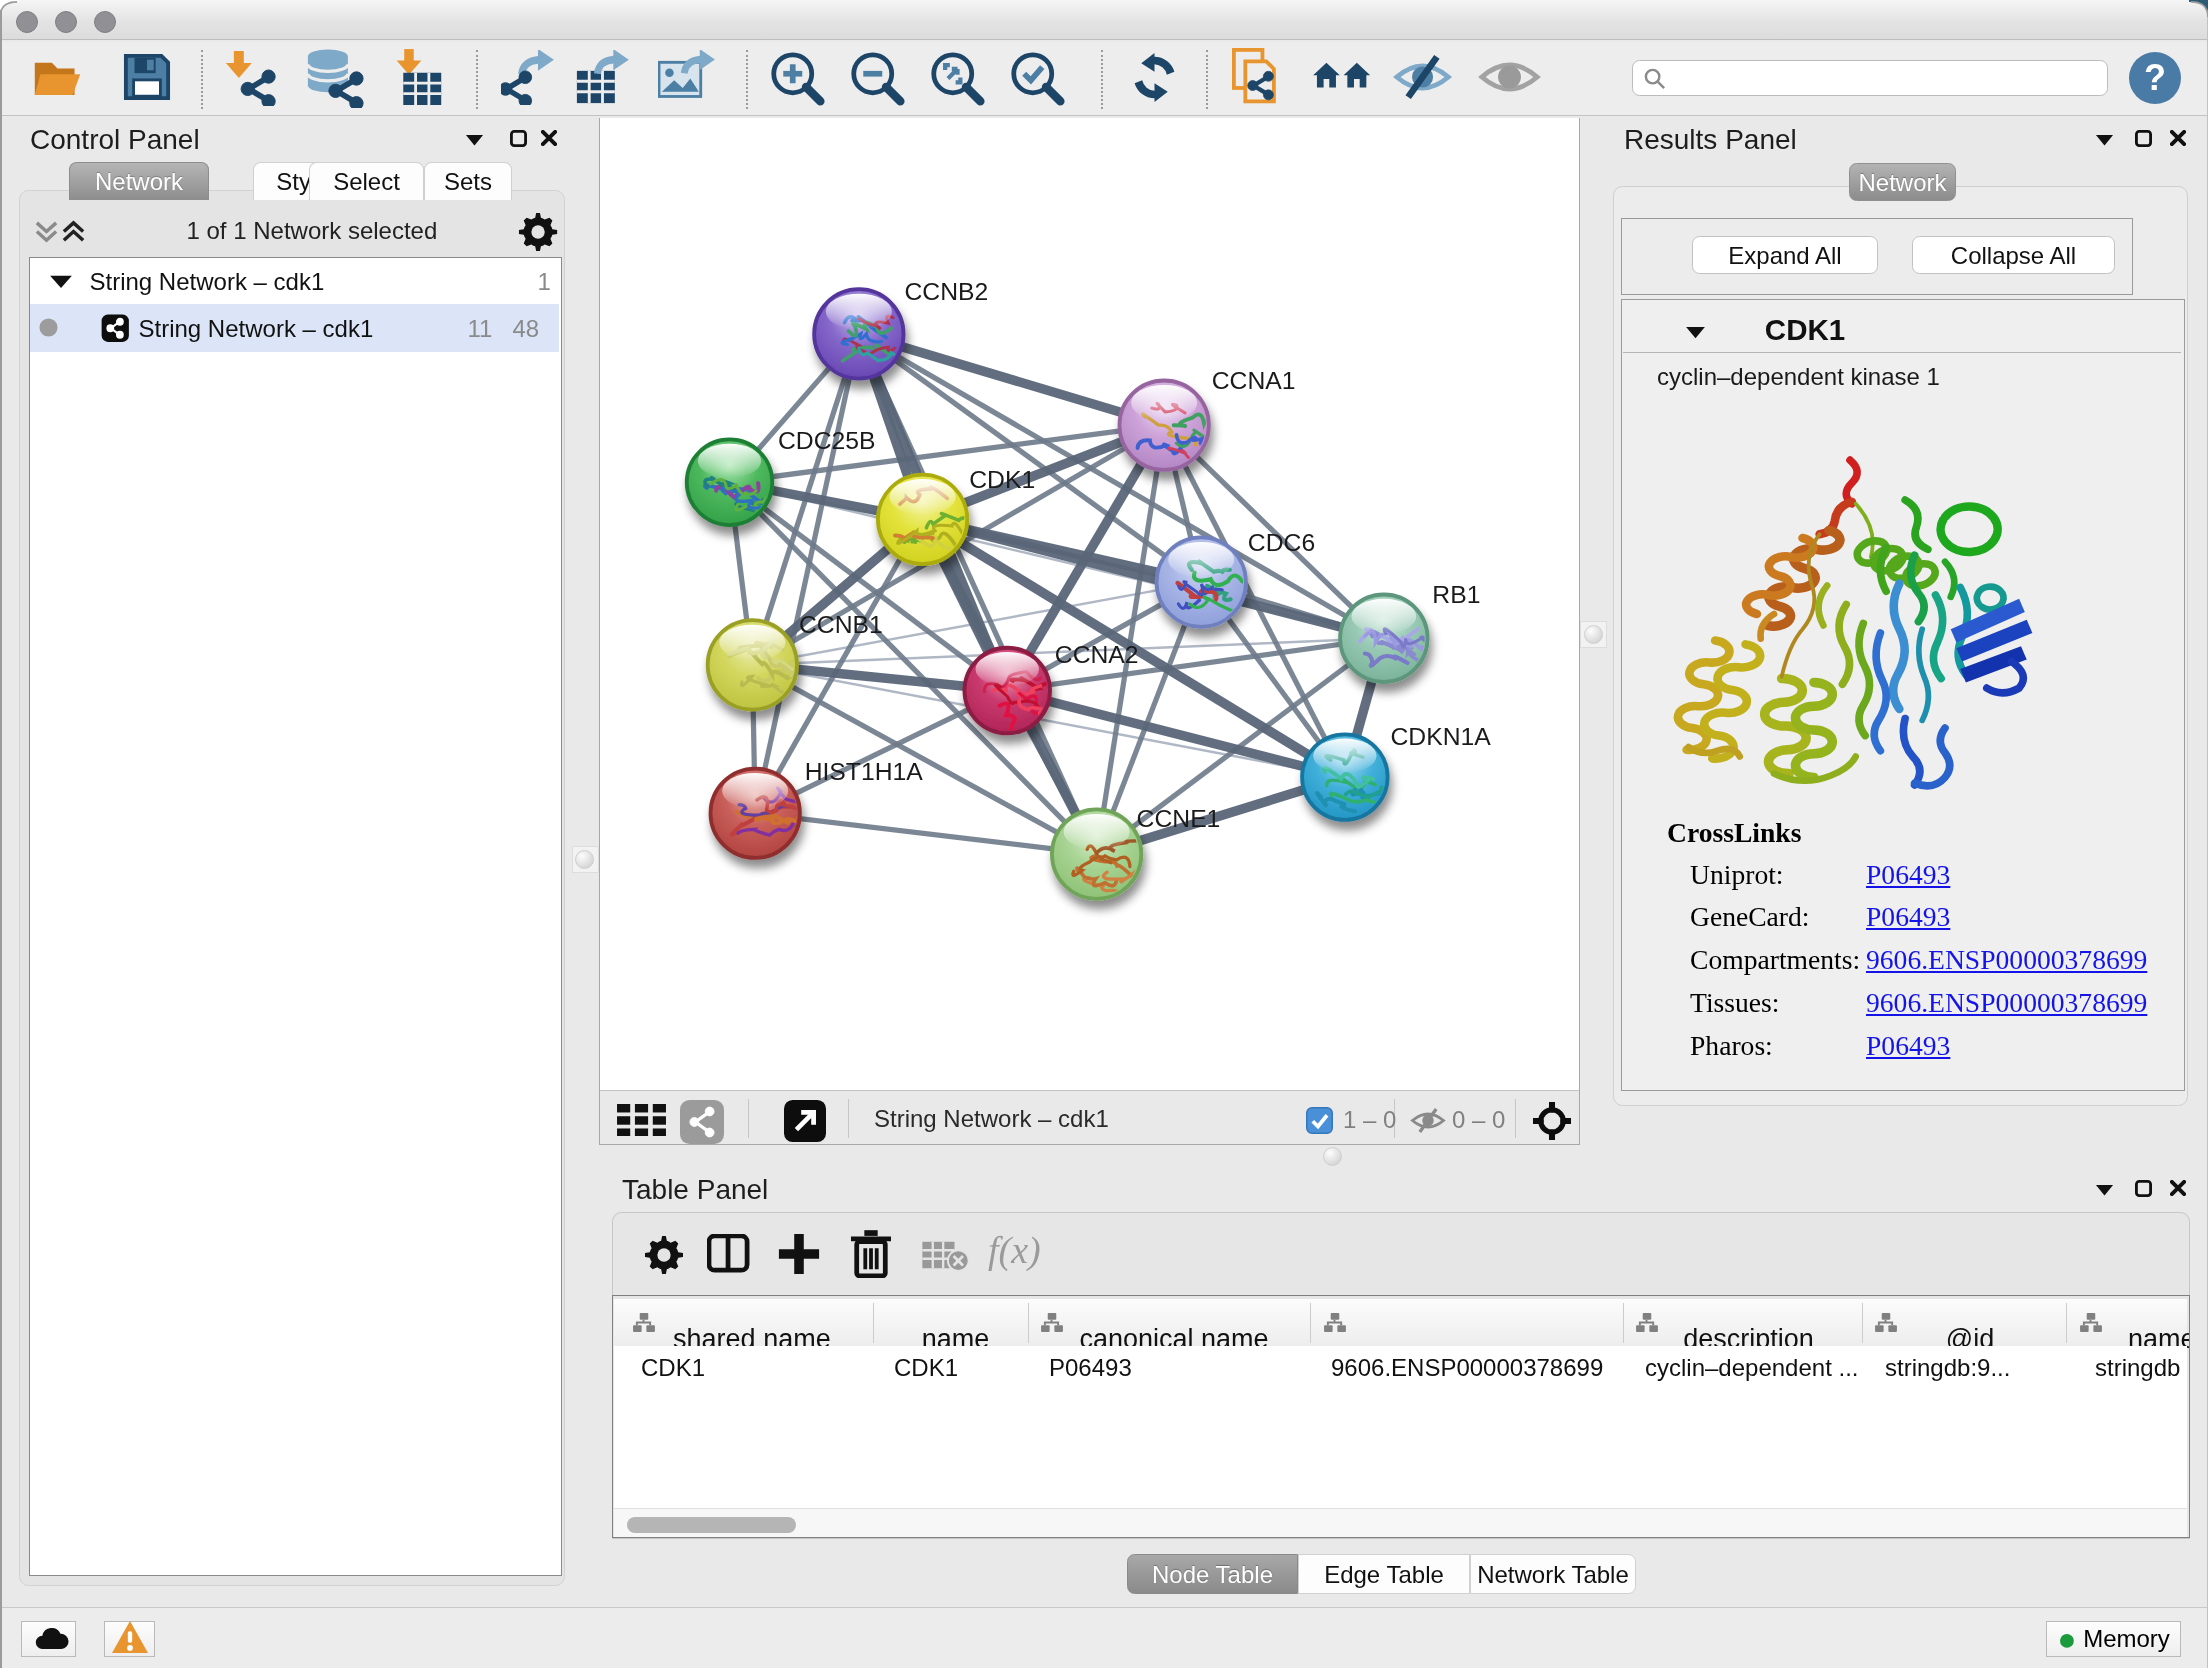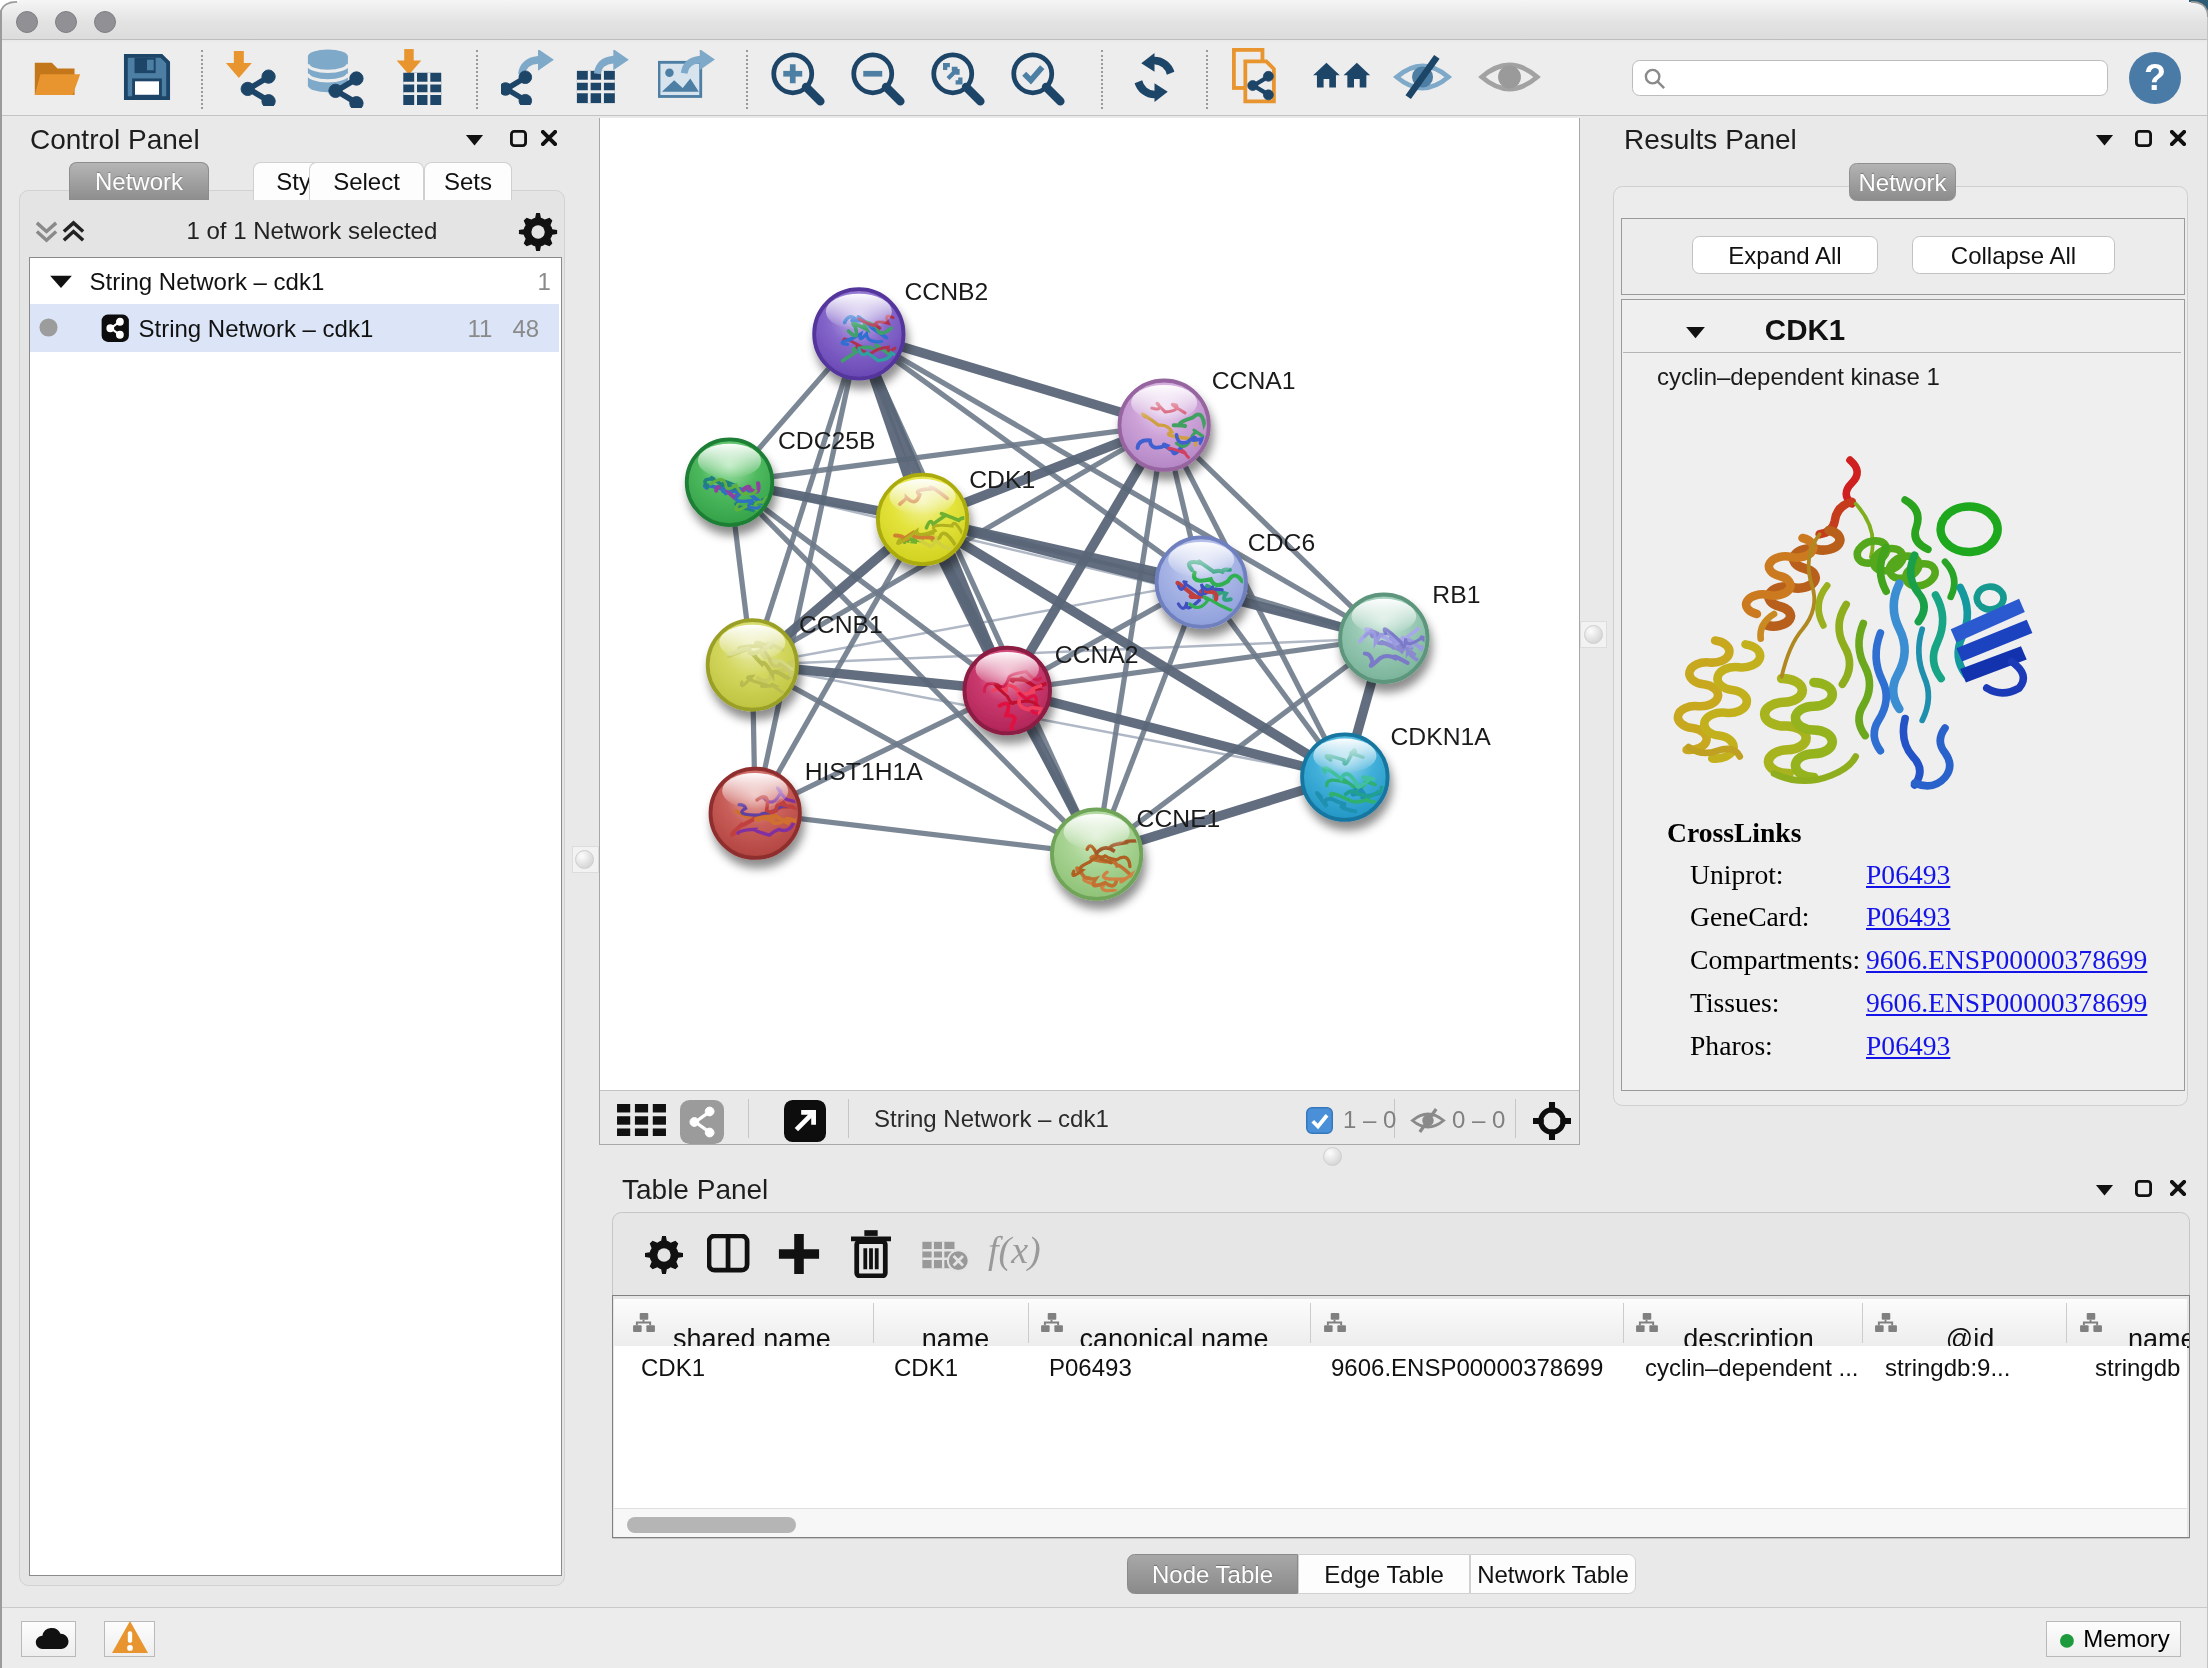--- a/index.html
+++ b/index.html
@@ -54,21 +54,21 @@
 .nsep { position:absolute; top:7.6px; height:39px; width:0; border-left:1.9px solid #c6c6c6; }
 
 
 #rp-title { left:1624px; top:124px; }
 #rp-outer { left:1613px; top:186px; width:575px; height:920px; background:#ececec;
   border:1px solid #cfcfcf; border-radius:9.5px; }
 #stringtab { left:1849px; top:163px; width:107px; height:38px; font-size:24px;
   text-align:center; line-height:38px; color:#fff;
   background:linear-gradient(#b3b3b3,#8c8c8c); border:1px solid #909090;
   border-radius:7.6px; text-shadow:0 -1px 1px rgba(0,0,0,0.3); }
-#rp-boxA { left:1621px; top:218px; width:564px; height:77px; border:1.9px solid #9a9a9a; background:#ececec;}
+#rp-boxA { left:1621px; top:218px; width:512px; height:77px; border:1.9px solid #9a9a9a; background:#ececec;}
 #rp-boxB { left:1621px; top:299px; width:564px; height:792px; border:1.9px solid #9a9a9a; background:#efefef;}
 .btn { position:absolute; background:#fff; border:1px solid #c2c2c2; border-radius:7.6px;
   font-size:24px; text-align:center; color:#111; }
 .serif { font-family:"Liberation Serif", serif; }
 .xlink { color:#1414e8; text-decoration:underline; }
 
 
 #tp-title { left:622px; top:1174px; }
 #tablebox { left:612px; top:1212px; width:1578px; height:327px; background:#e6e6e6;
   border:1px solid #c6c6c6; border-radius:9.5px 9.5px 0 0; overflow:hidden; }

